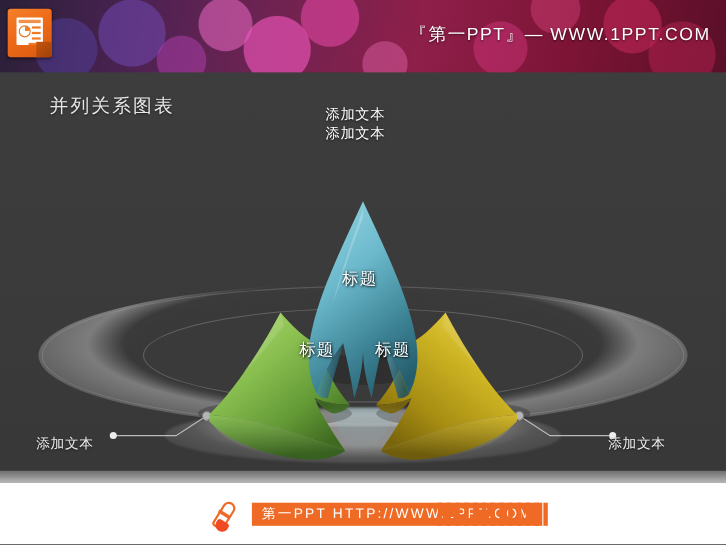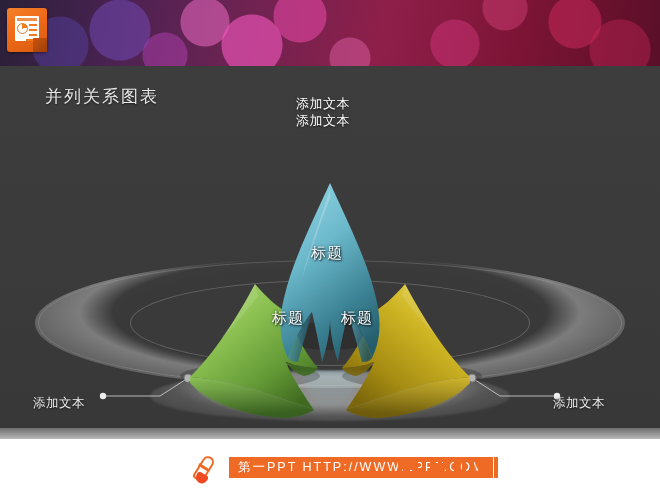--- a/index.html
+++ b/index.html
@@ -181,20 +181,21 @@
       <div class="logo-doc">
         <div class="logo-hdr"></div>
         <div class="logo-pie"></div>
         <div class="logo-bar" style="top:8px;width:8px;"></div>
         <div class="logo-bar" style="top:13px;width:8px;"></div>
         <div class="logo-bar" style="top:18px;width:8px;"></div>
         <div class="logo-bar" style="top:23px;width:11px;"></div>
       </div>
       <div class="logo-fold"></div>
     </div>
+    <div class="hdr-text">『第一PPT』—  WWW.1PPT.COM</div>
   </div>
 
   <div class="slide">
 
     <div class="slide-title">并列关系图表</div>
 
     <div class="ring-outer"></div>
     <div class="ring-band"></div>
     <div class="ring-inner-dark"></div>
     <div class="ring-inner-line"></div>

